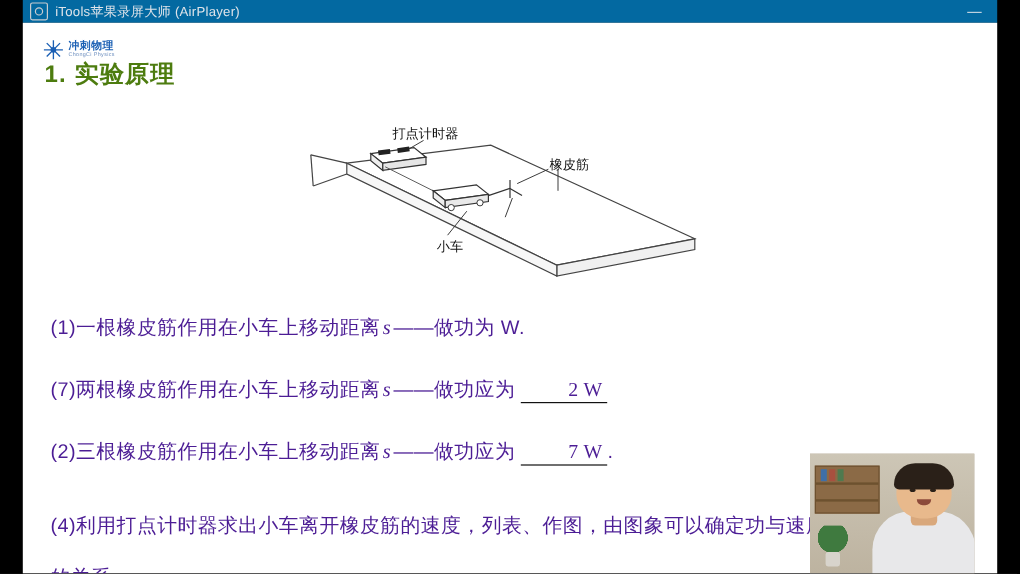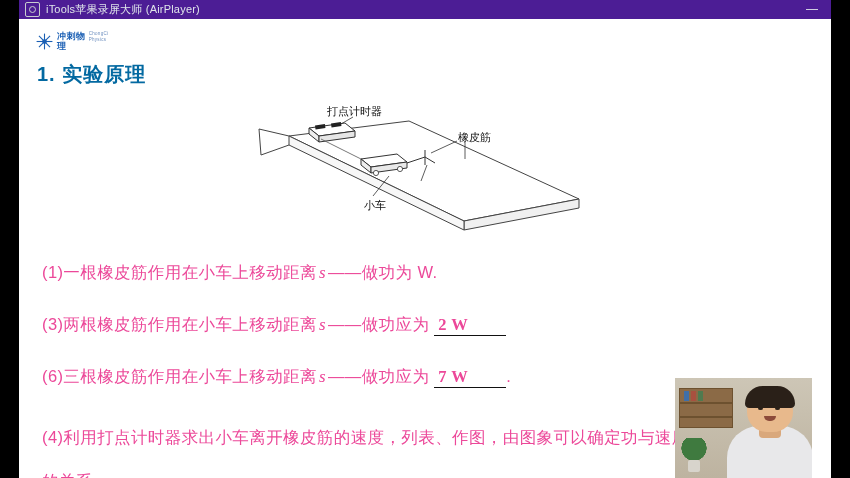--- a/index.html
+++ b/index.html
@@ -20,21 +20,21 @@
     background: #000;
     overflow: hidden;
   }
   
   #titlebar {
     position: absolute;
     left: 19px;
     top: 0;
     width: 812px;
     height: 19px;
-    background: #4c1d95;
+    background: #0369a1;
     display: flex;
     align-items: center;
     padding-left: 6px;
     box-sizing: border-box;
   }
   #titlebar .tb-icon {
     width: 13px;
     height: 13px;
     border: 1px solid #c8ccd0;
     border-radius: 2px;
@@ -101,43 +101,43 @@
     align-items: center;
   }
   #logo .logo-mark {
     width: 19px;
     height: 19px;
     flex: none;
     margin-right: 3px;
   }
   #logo .logo-text {
     display: flex;
-    flex-direction: row;
+    flex-direction: column;
     justify-content: center;
   }
   #logo .logo-cn {
     font-size: 9px;
     color: #1a5fb4;
     font-weight: bold;
     line-height: 10px;
     letter-spacing: 0.5px;
   }
   #logo .logo-en {
     font-size: 4.5px;
     color: #6c8ebf;
     line-height: 6px;
     letter-spacing: 0.3px;
   }
   #heading {
     position: absolute;
     left: 18px;
-    top: 42px;
+    top: 29px;
     font-size: 20px;
     font-weight: bold;
-    color: #0369a1;
+    color: #4d7c0f;
     white-space: nowrap;
     letter-spacing: 1px;
   }
 
   
   #figure {
     position: absolute;
     left: 230px;
     top: 62px;
     width: 345px;
@@ -151,36 +151,36 @@
   }
   #lbl-timer { left: 78px; top: 23px; }
   #lbl-band  { left: 185px; top: 49px; margin-left: 24px; }
   #lbl-cart  { left: 95px; top: 117px; margin-left: 20px; }
 
   
   .body-line {
     position: absolute;
     left: 23px;
     font-size: 16.5px;
-    color: #ec4899;
+    color: #4c1d95;
     white-space: nowrap;
     letter-spacing: 0.4px;
   }
   .body-line .ital {
     font-style: italic;
     font-family: "Liberation Serif", serif;
     font-size: 17px;
     padding: 0 2px;
   }
   .ans {
     display: inline-block;
     border-bottom: 1.5px solid #111;
     min-width: 64px;
-    text-align: left;
-    font-weight: bold;
+    text-align: right;
+    font-weight: normal;
     padding: 0 4px;
     font-family: "Liberation Serif", serif;
   }
   #line1 { top: 243px; }
   #line2 { top: 295px; }
   #line3 { top: 347px; }
   #line4 { top: 408px; }
   #line5 { top: 452px; }
 
   
@@ -373,25 +373,25 @@
       <div id="lbl-timer" class="fig-label">打点计时器</div>
       <div id="lbl-band" class="fig-label">橡皮筋</div>
       <div id="lbl-cart" class="fig-label">小车</div>
     </div>
 
     <div id="line1" class="body-line">
       <span>(1)一根橡皮筋作用在小车上移动距离</span><span class="ital">s</span><span>——做功为 W.</span>
     </div>
 
     <div id="line2" class="body-line">
-      <span>(3)两根橡皮筋作用在小车上移动距离</span><span class="ital">s</span><span>——做功应为</span> <span class="ans">2 W</span>
+      <span>(7)两根橡皮筋作用在小车上移动距离</span><span class="ital">s</span><span>——做功应为</span> <span class="ans">2 W</span>
     </div>
 
     <div id="line3" class="body-line">
-      <span>(6)三根橡皮筋作用在小车上移动距离</span><span class="ital">s</span><span>——做功应为</span> <span class="ans">7 W</span><span>.</span>
+      <span>(2)三根橡皮筋作用在小车上移动距离</span><span class="ital">s</span><span>——做功应为</span> <span class="ans">7 W</span><span>.</span>
     </div>
 
     <div id="line4" class="body-line">(4)利用打点计时器求出小车离开橡皮筋的速度，列表、作图，由图象可以确定功与速度</div>
     <div id="line5" class="body-line">的关系.</div>
 
     <div id="webcam">
       <div class="wc-wall"></div>
       <div class="wc-shelf">
         <div class="wc-book" style="left:4px;"></div>
         <div class="wc-book" style="left:11px;background:#a8503f;"></div>

